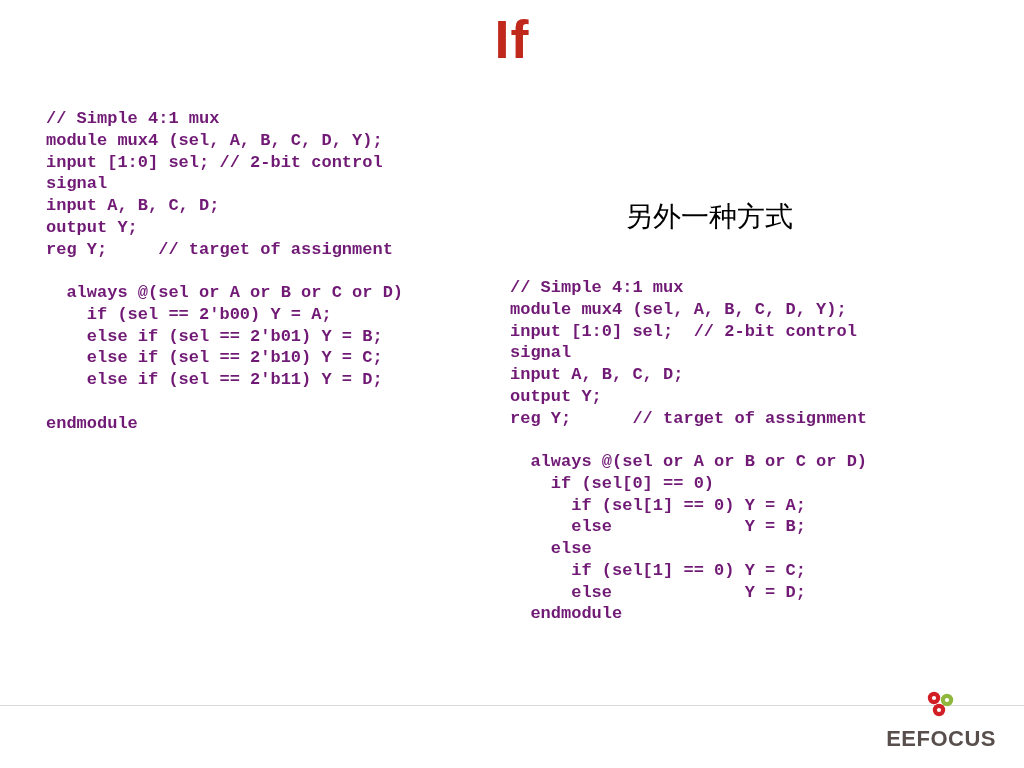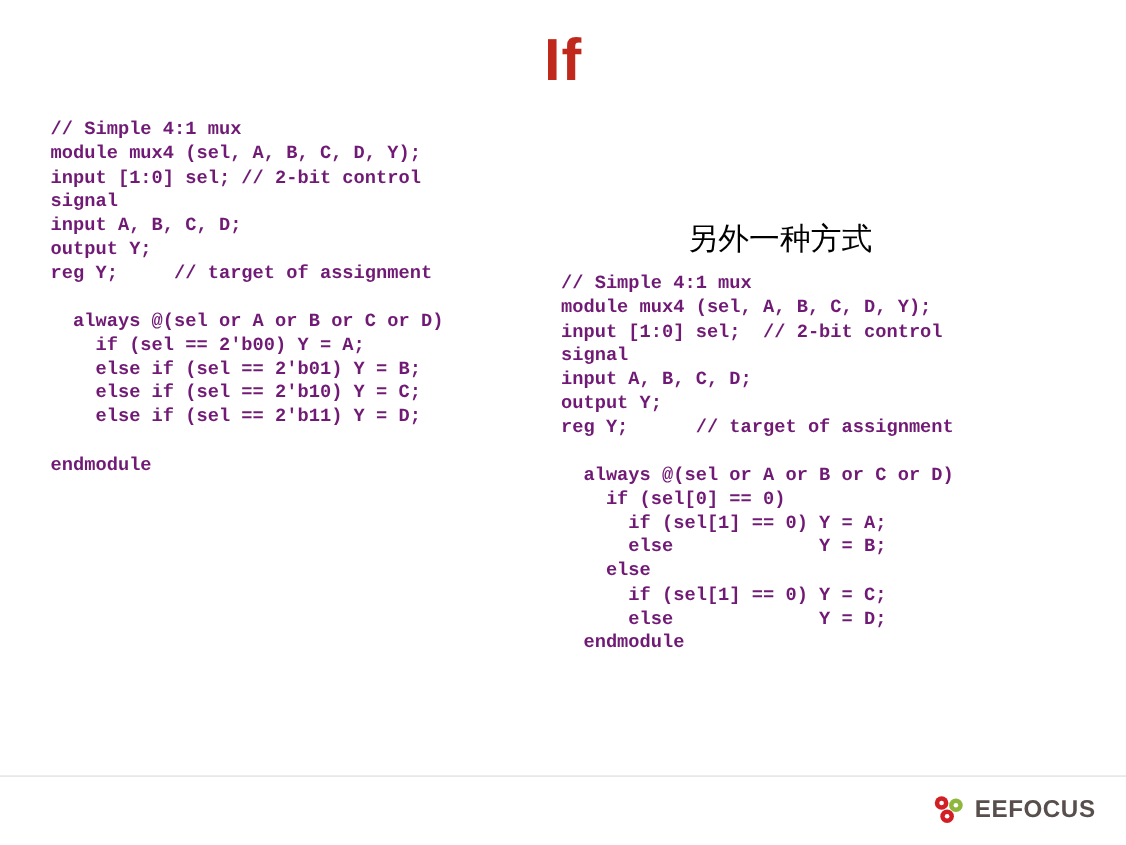--- a/index.html
+++ b/index.html
@@ -4,21 +4,21 @@
   <style>
     * { box-sizing: border-box; margin: 0; padding: 0; }
     html, body { width: 1024px; height: 768px; overflow: hidden; }
     body {
       background: #ffffff;
       font-family: "Arial", "Helvetica", sans-serif;
       position: relative;
     }
     .title {
       position: absolute;
-      top: 24px;
+      top: 8px;
       left: 0;
       width: 100%;
       text-align: center;
       font-size: 54px;
       font-weight: 600;
       color: #c0281c;
       letter-spacing: 1px;
     }
     .col-left {
       position: absolute;
@@ -29,21 +29,21 @@
     .col-right {
       position: absolute;
       top: 198px;
       left: 510px;
       width: 470px;
     }
     .subtitle {
       font-size: 28px;
       font-weight: 400;
       color: #000;
-      margin-bottom: 12px;
+      margin-bottom: 41px;
       padding-left: 115px;
     }
     pre {
       font-family: "Courier New", Courier, monospace;
       font-size: 17px;
       line-height: 1.28;
       font-weight: bold;
       color: #701a75;
       white-space: pre;
     }
@@ -55,20 +55,21 @@
       height: 1px;
       background: #d9d9d9;
     }
     .logo {
       position: absolute;
       right: 28px;
       bottom: 16px;
       display: flex;
       align-items: center;
       gap: 6px;
+      flex-direction: column;
     }
     .logo-text {
       font-family: Arial, sans-serif;
       font-weight: 800;
       font-size: 22px;
       color: #584f4d;
       letter-spacing: 0.5px;
     }
     .logo-icon svg { display: block; }
   </style>

